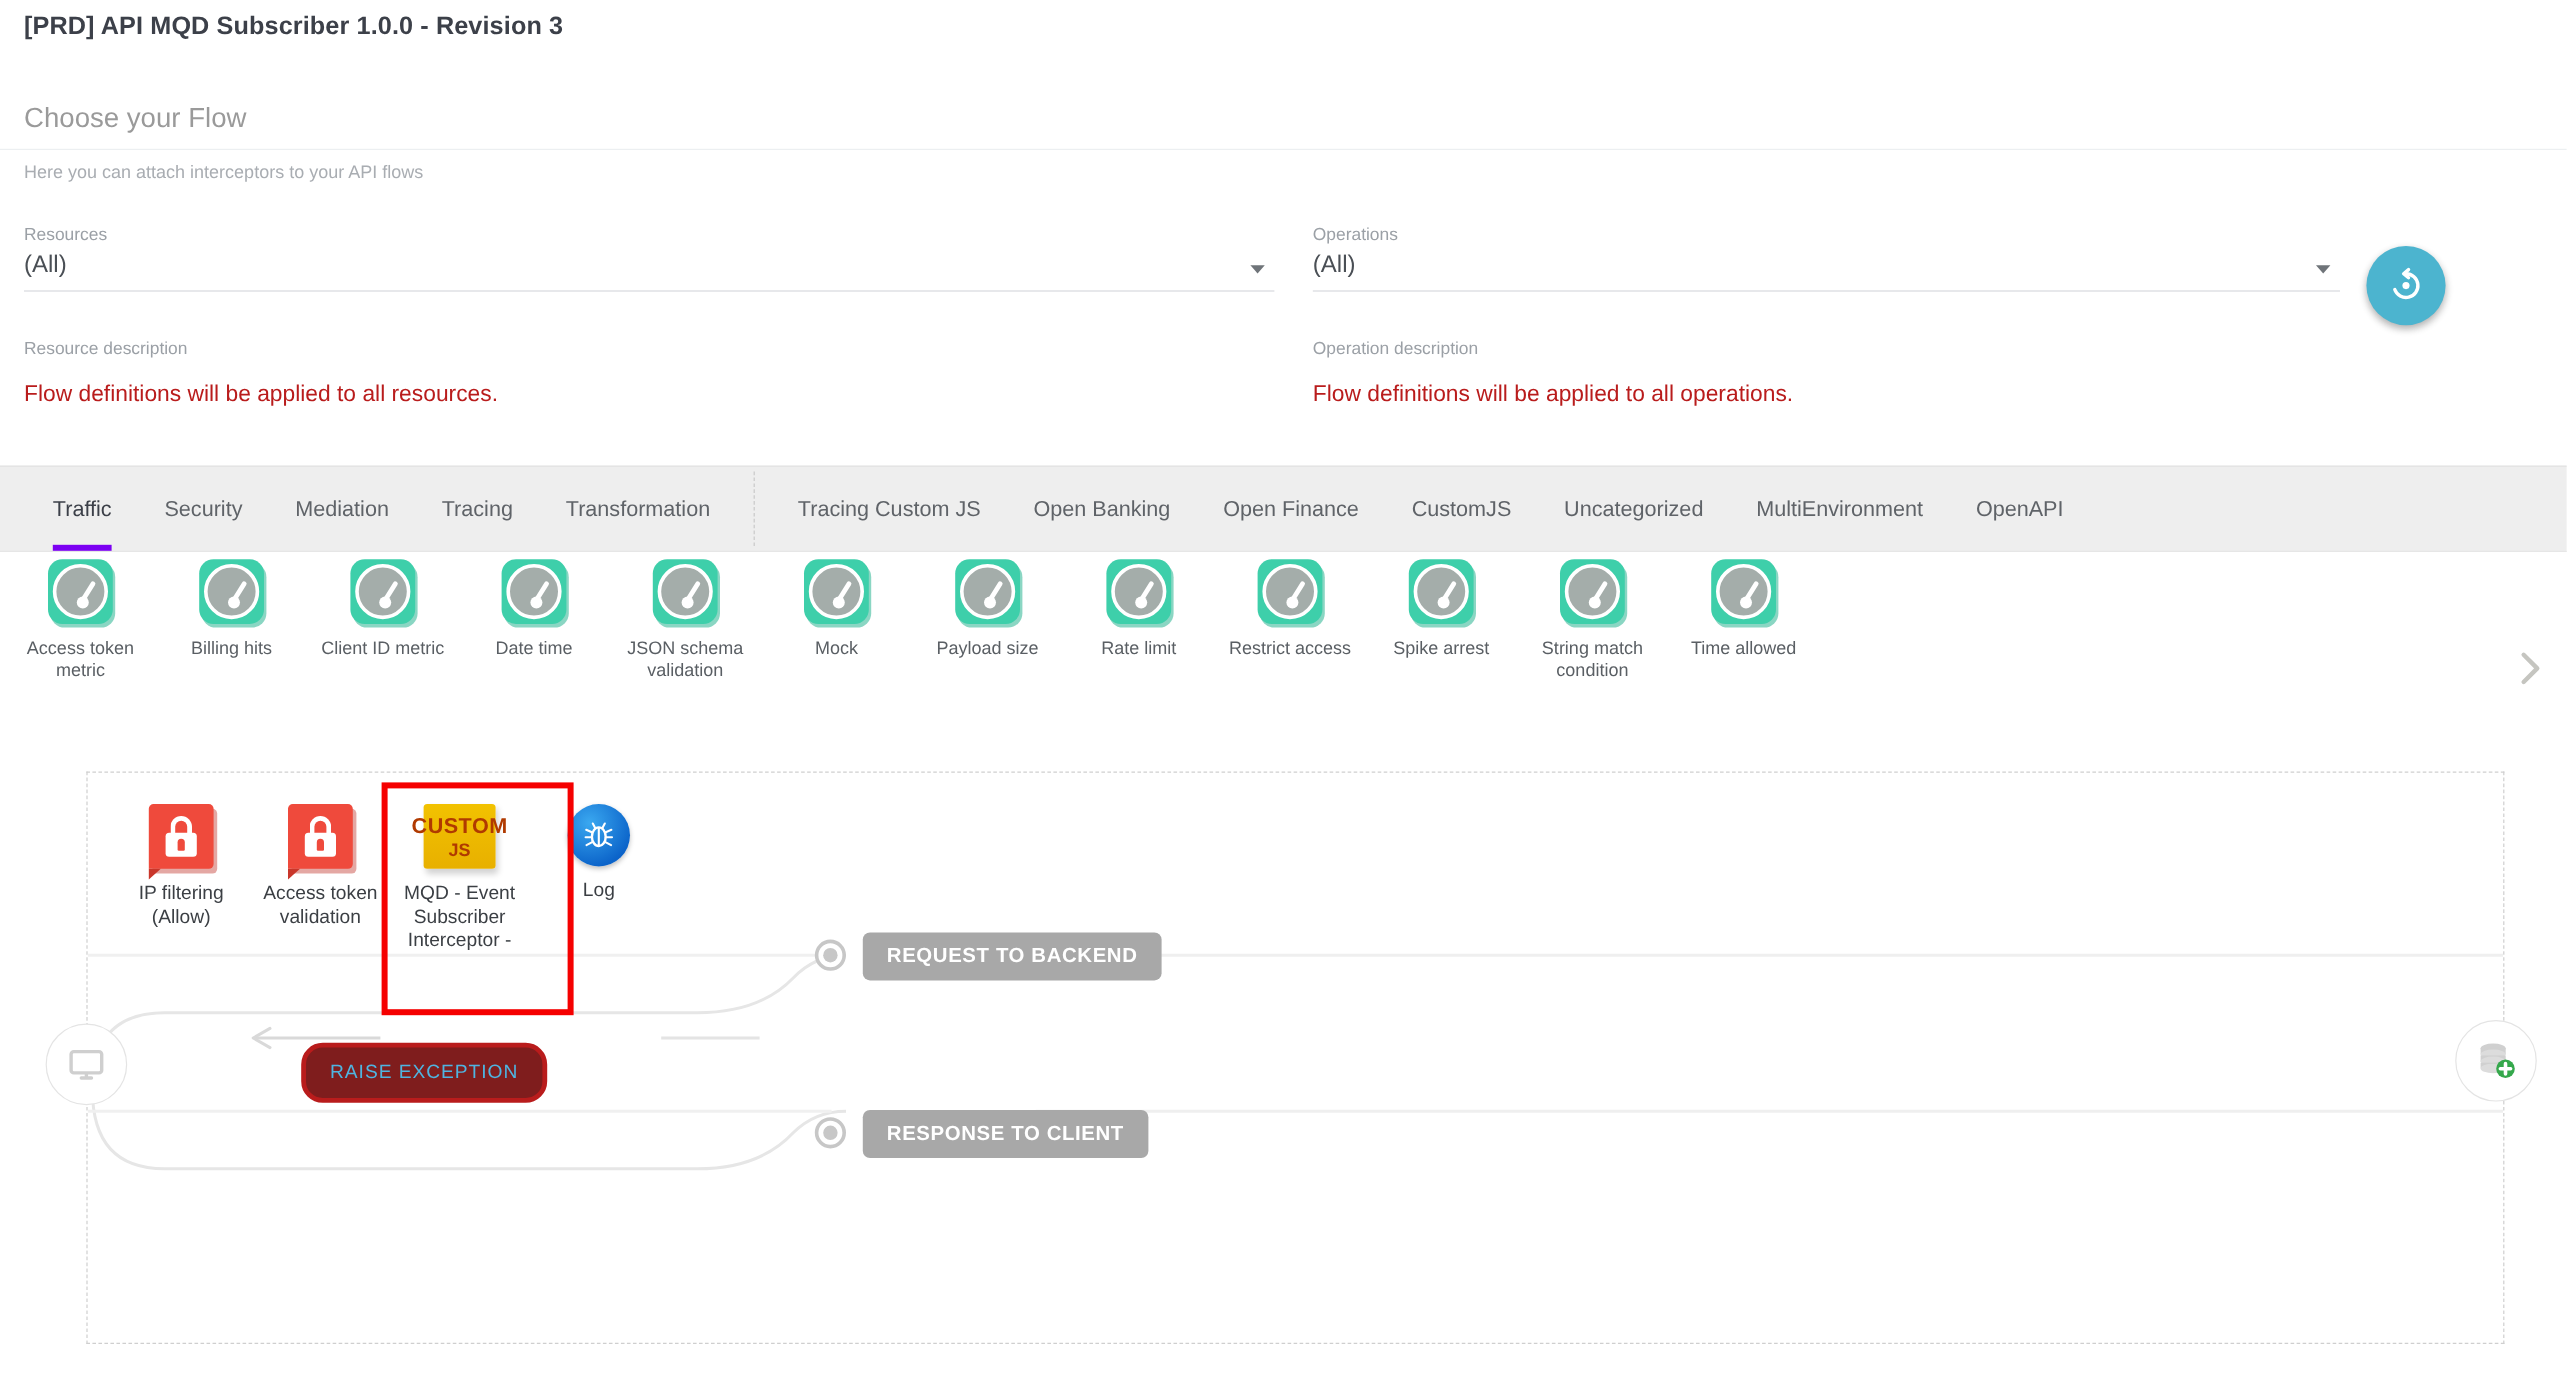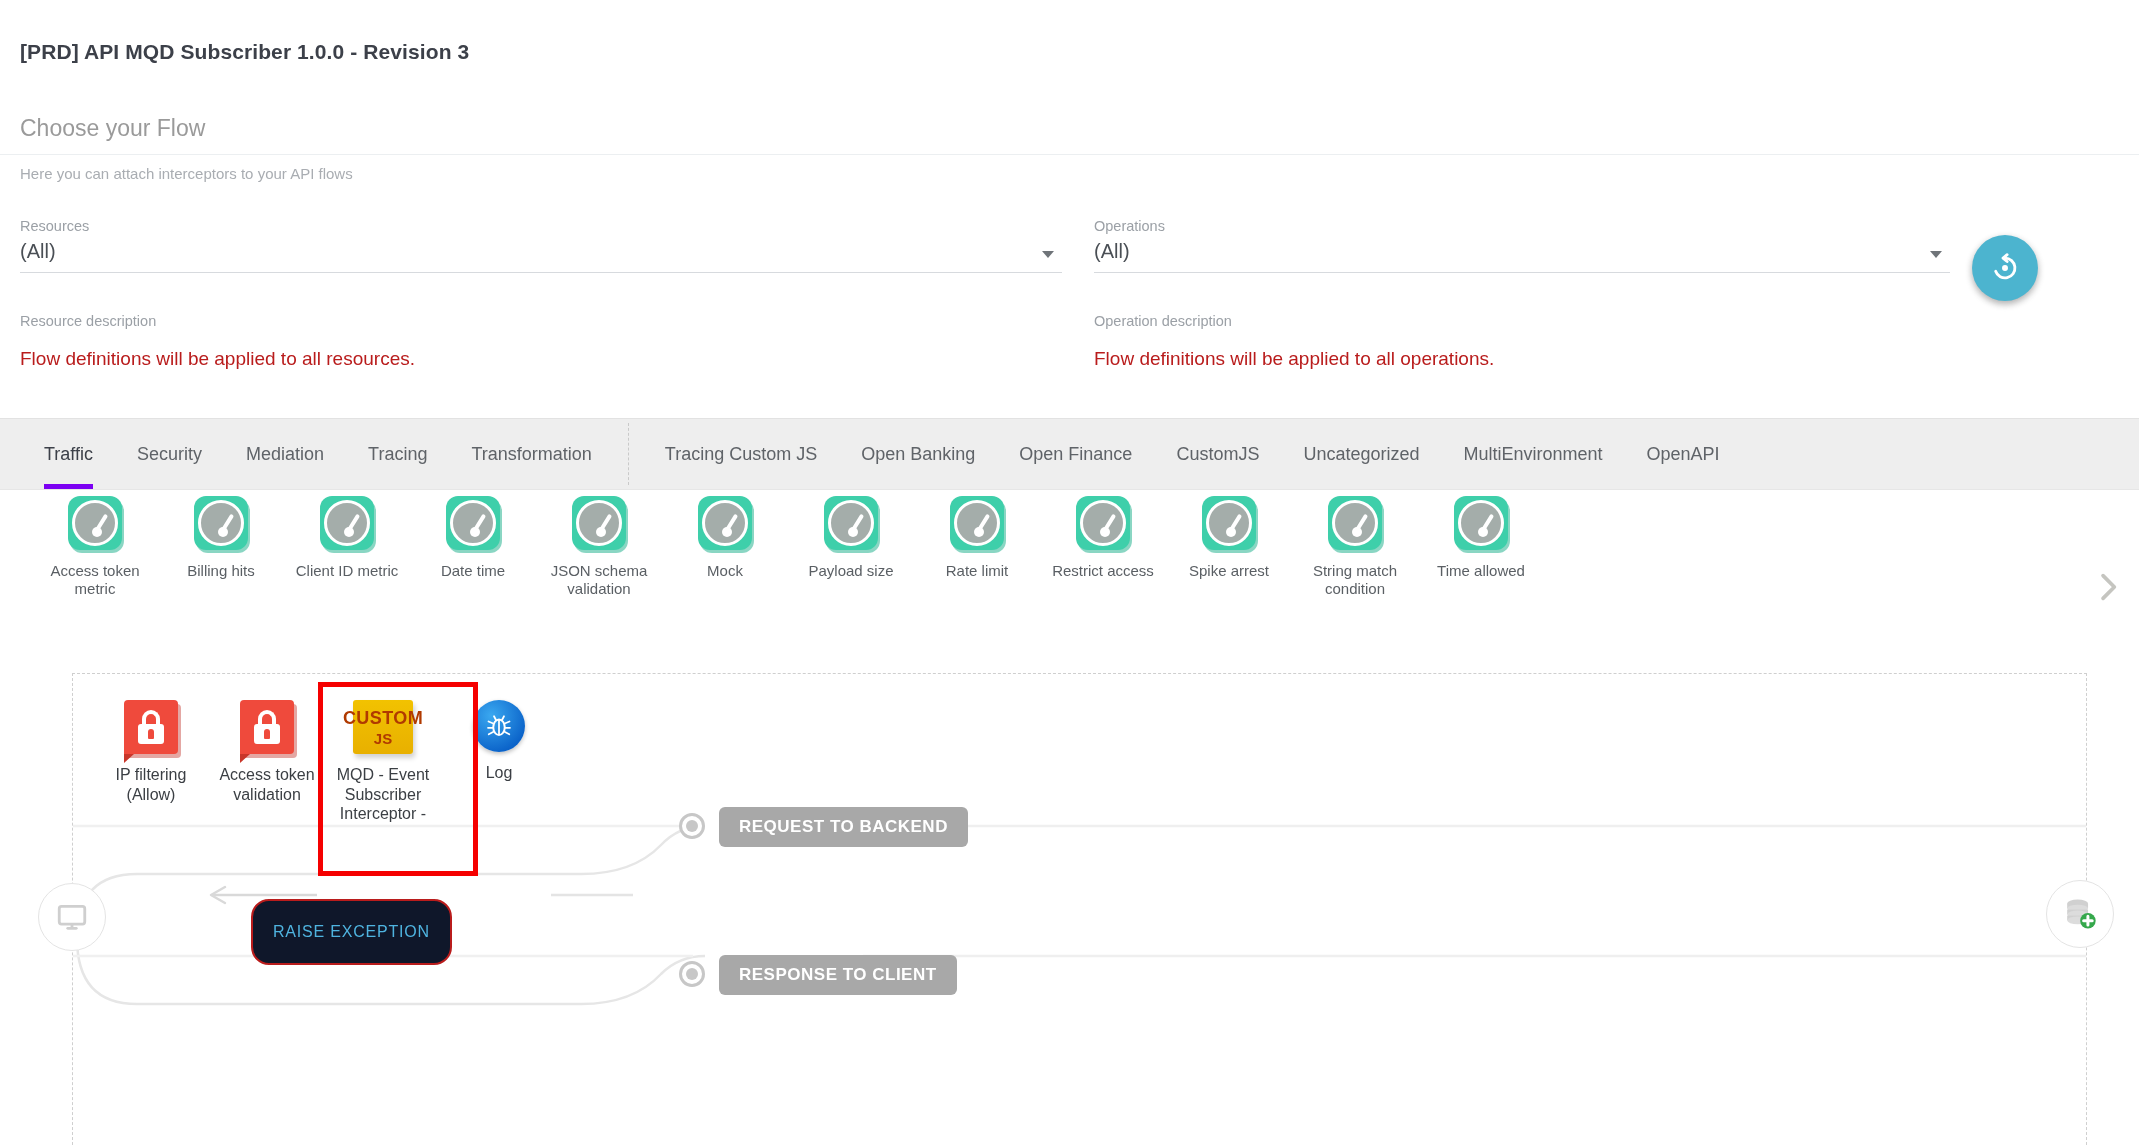--- a/index.html
+++ b/index.html
@@ -3,21 +3,21 @@
 <meta charset="utf-8">
 <style>
   * { box-sizing: border-box; margin: 0; padding: 0; }
   html, body {
     width: 2139px;
     height: 1147px;
     background: #ffffff;
     font-family: "Liberation Sans", sans-serif;
     overflow: hidden;
   }
-  .page { position: relative; width: 2139px; height: 934px; background:#fff;margin-top:30px; }
+  .page { position: relative; width: 2139px; height: 934px; background:#fff; }
 
   
   .app-title {
     position: absolute; left: 20px; top: 10px;
     font-size: 21px; font-weight: bold; color: #3c4049; letter-spacing: .1px;
   }
 
   
   .section-head {
     position: absolute; left: 20px; top: 85px;
@@ -79,21 +79,21 @@
   }
   .tab-divider {
     width: 1px; align-self: stretch; margin: 4px 14px;
     border-left: 1px dashed #c9c9c9;
   }
 
   
   .palette {
     position: absolute; left: 0; top: 466px; width: 2139px; height: 136px;
   }
-  .pal-items { display:flex; align-items: flex-start; padding-left: 32px; }
+  .pal-items { display:flex; align-items: flex-start; padding-left: 4px; }
   .pal-item {
     width: 126px; display:flex; flex-direction:column; align-items:center;
     cursor: pointer;
   }
   .gauge-icon {
     width: 54px; height: 54px; border-radius: 12px;
     background: #3ecfaa;
     position: relative;
     box-shadow: 2px 3px 0 0 rgba(42,181,146,.55);
     display:flex; align-items:center; justify-content:center;
@@ -200,23 +200,23 @@
   .endpoint-dot {
     position: absolute; width: 26px; height: 26px; border-radius: 50%;
     border: 3px solid #c7c7c7; background:#fff;
     display:flex; align-items:center; justify-content:center;
   }
   .endpoint-dot i {
     width: 12px; height: 12px; border-radius:50%; background:#c7c7c7; display:block;
   }
   .raise-pill {
     position: absolute; left: 251px; top: 869px;
-    border: 2px solid #b91c1c; border-radius: 18px;
-    color: #4fb4e0; background:#0f172a; font-size: 16px; letter-spacing: .8px;
-    padding: 22px 20px; white-space: nowrap;
+    border: 4px solid #b91c1c; border-radius: 18px;
+    color: #4fb4e0; background:#7f1d1d; font-size: 16px; letter-spacing: .8px;
+    padding: 12px 20px; white-space: nowrap;
   }
   .round-node {
     position: absolute; width: 68px; height: 68px; border-radius: 50%;
     border: 1px solid #e4e4e4; background:#fff;
     display:flex; align-items:center; justify-content:center;
   }
 </style>
 </head>
 <body>
 

